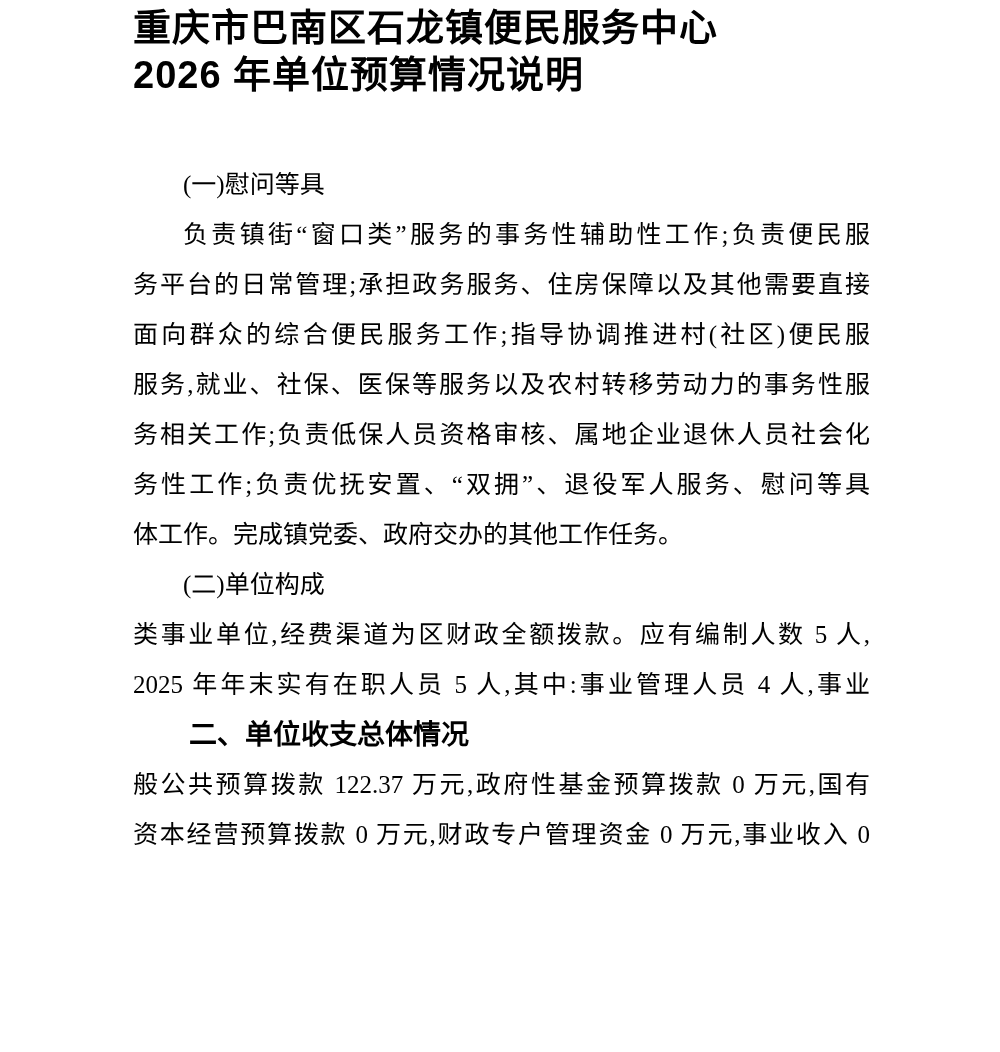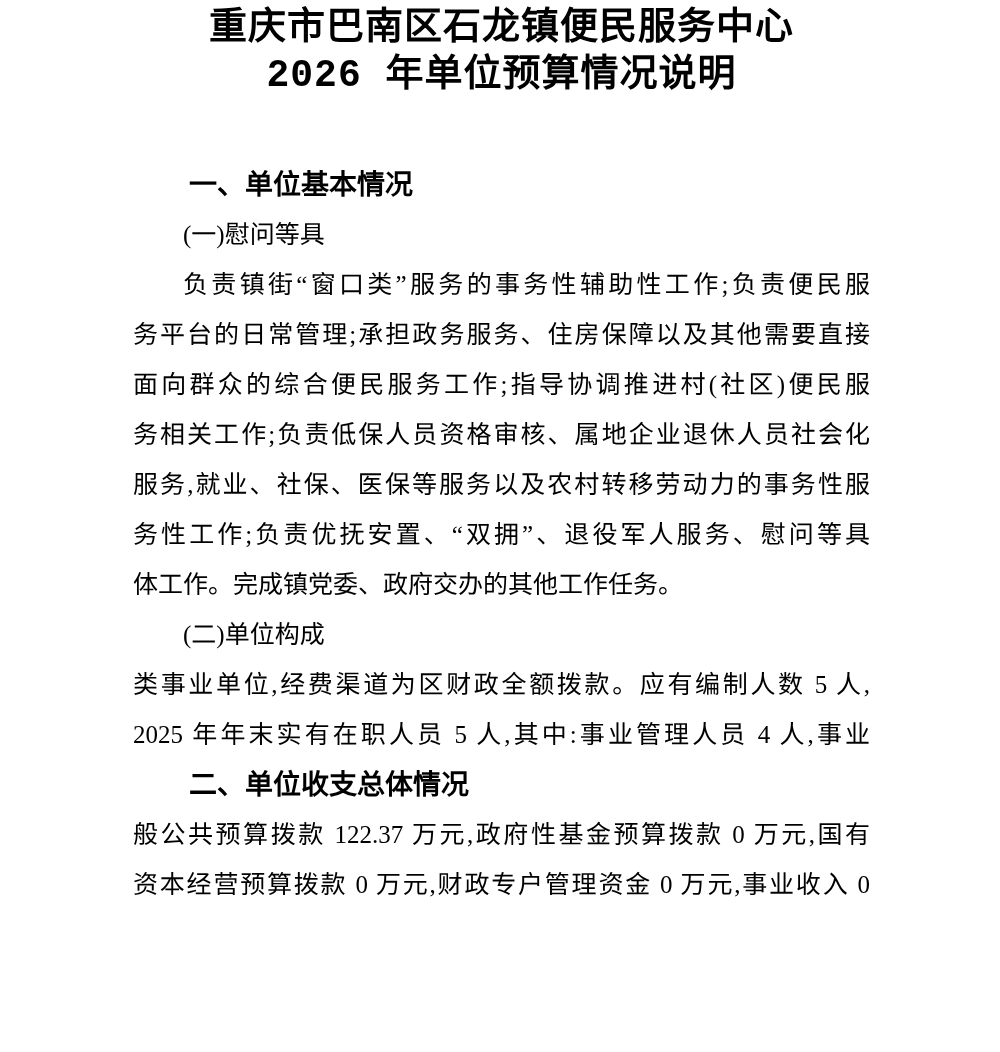--- a/index.html
+++ b/index.html
@@ -11,22 +11,22 @@
     position: relative;
     width: 1000px;
     height: 1052px;
     box-sizing: border-box;
     padding: 5px 130px 0 133px;
     background: #ffffff;
     color: #000000;
     overflow: hidden;
   }
   .title-block {
-    text-align: center;
-    font-family: Liberation Mono, monospace;
+    text-align: left;
+    font-family: Liberation Sans, sans-serif;
     font-weight: 700;
     font-size: 38px;
     line-height: 47px;
     letter-spacing: 1px;
   }
   .content {
     margin-top: 61px;
     font-family: "Liberation Serif", "DejaVu Serif", serif;
     font-size: 25px;
   }
@@ -64,29 +64,28 @@
 
 <div class="page">
 
   <div class="title-block">
     <div>重庆市巴南区石龙镇便民服务中心</div>
     <div>2026 年单位预算情况说明</div>
   </div>
 
   <div class="content">
 
-    <div class="h1">一、单位基本情况</div>
 
     <div class="h2">(一)慰问等具</div>
 
     <div class="line j indent">负责镇街“窗口类”服务的事务性辅助性工作;负责便民服</div>
     <div class="line j">务平台的日常管理;承担政务服务、住房保障以及其他需要直接</div>
     <div class="line j">面向群众的综合便民服务工作;指导协调推进村(社区)便民服</div>
+    <div class="line j">服务,就业、社保、医保等服务以及农村转移劳动力的事务性服</div>
     <div class="line j">务相关工作;负责低保人员资格审核、属地企业退休人员社会化</div>
-    <div class="line j">服务,就业、社保、医保等服务以及农村转移劳动力的事务性服</div>
     <div class="line j">务性工作;负责优抚安置、“双拥”、退役军人服务、慰问等具</div>
     <div class="line">体工作。完成镇党委、政府交办的其他工作任务。</div>
 
     <div class="h2">(二)单位构成</div>
 
     <div class="line j">类事业单位,经费渠道为区财政全额拨款。应有编制人数 5 人,</div>
     <div class="line j">2025 年年末实有在职人员 5 人,其中:事业管理人员 4 人,事业</div>
 
     <div class="h1">二、单位收支总体情况</div>
 

